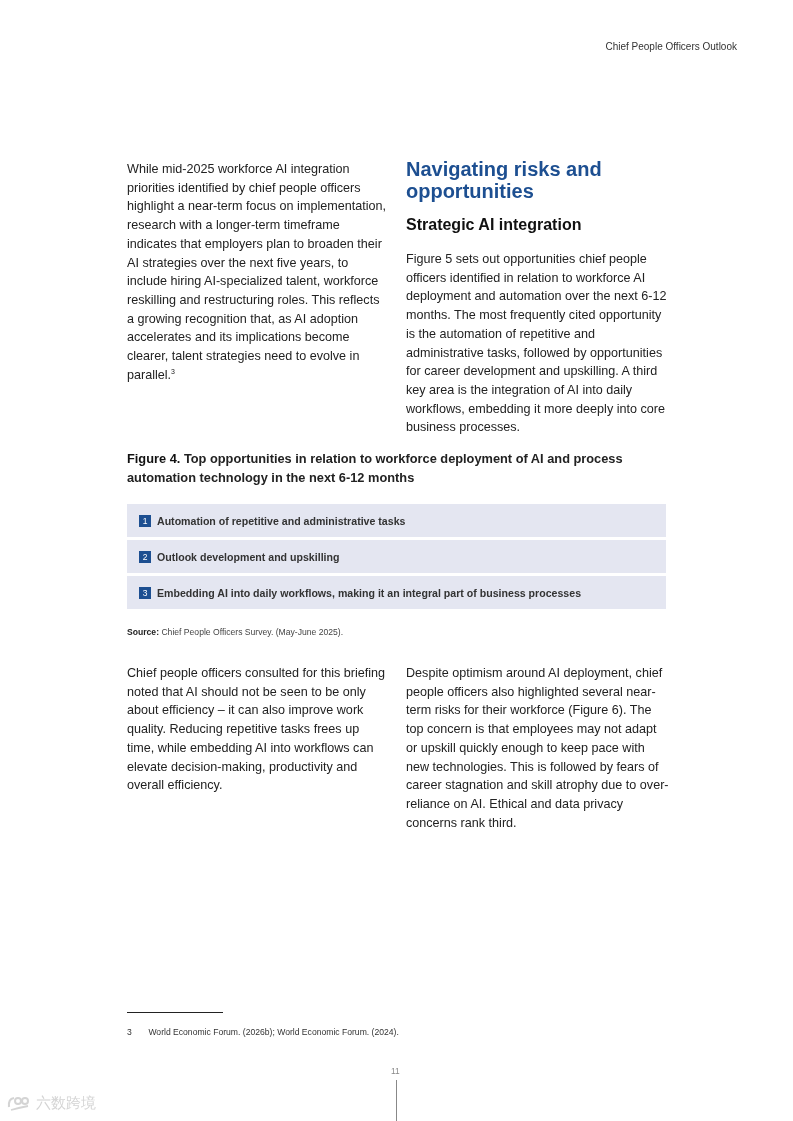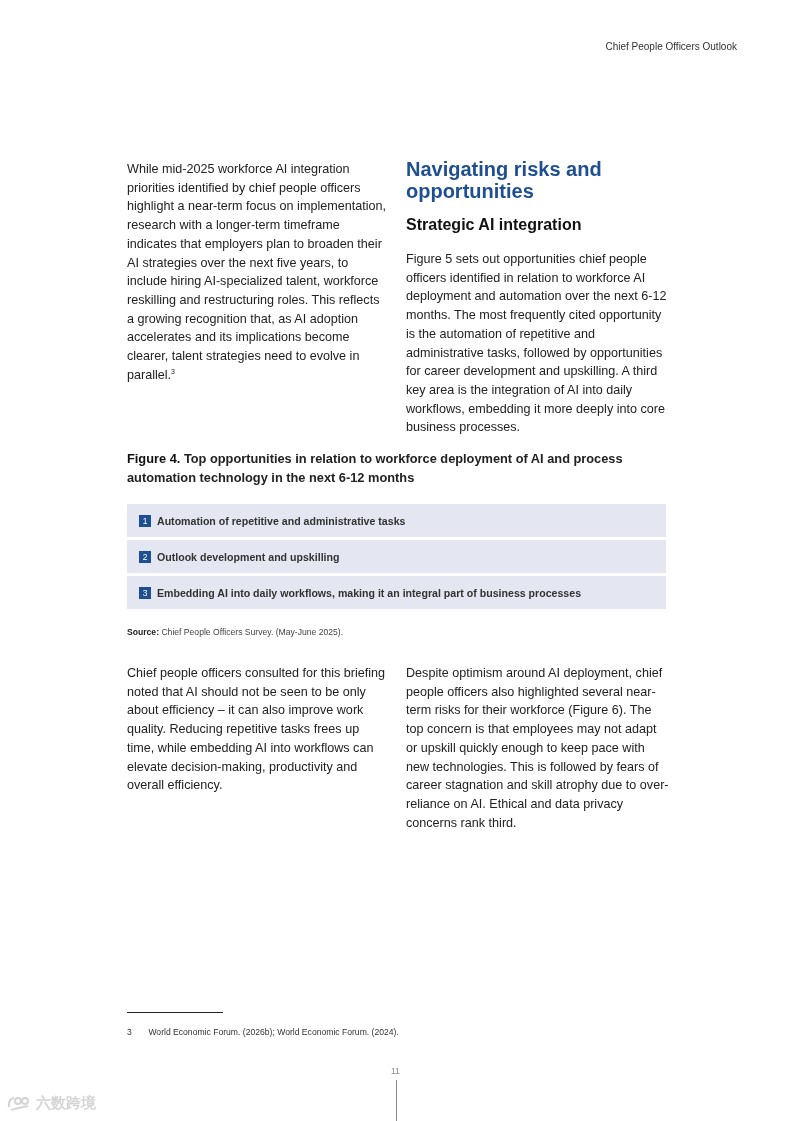--- a/index.html
+++ b/index.html
@@ -65,21 +65,21 @@
   .footnote .fn-num { display: inline-block; width: 19px; }
   .page-number {
     position: absolute; left: 391px; top: 1066px; font-size: 8.4px; color: #888;
     width: 12px; text-align: left;
   }
   .page-line {
     position: absolute; left: 396px; top: 1080px; width: 1px; height: 41px; background: #888;
   }
   .watermark {
     position: absolute; left: 6px; top: 1094px; display: flex; align-items: center;
-    color: #d0d0d0; font-size: 15px; font-weight: bold; opacity: 0.9;
+    color: #d0d0d0; font-size: 15px; font-weight: normal; opacity: 0.9;
   }
   .watermark .wm-icon {
     width: 26px; height: 18px; margin-right: 4px; position: relative;
   }
 </style>
 </head>
 <body>
 
 <div class="header-title">Chief People Officers Outlook</div>
 

